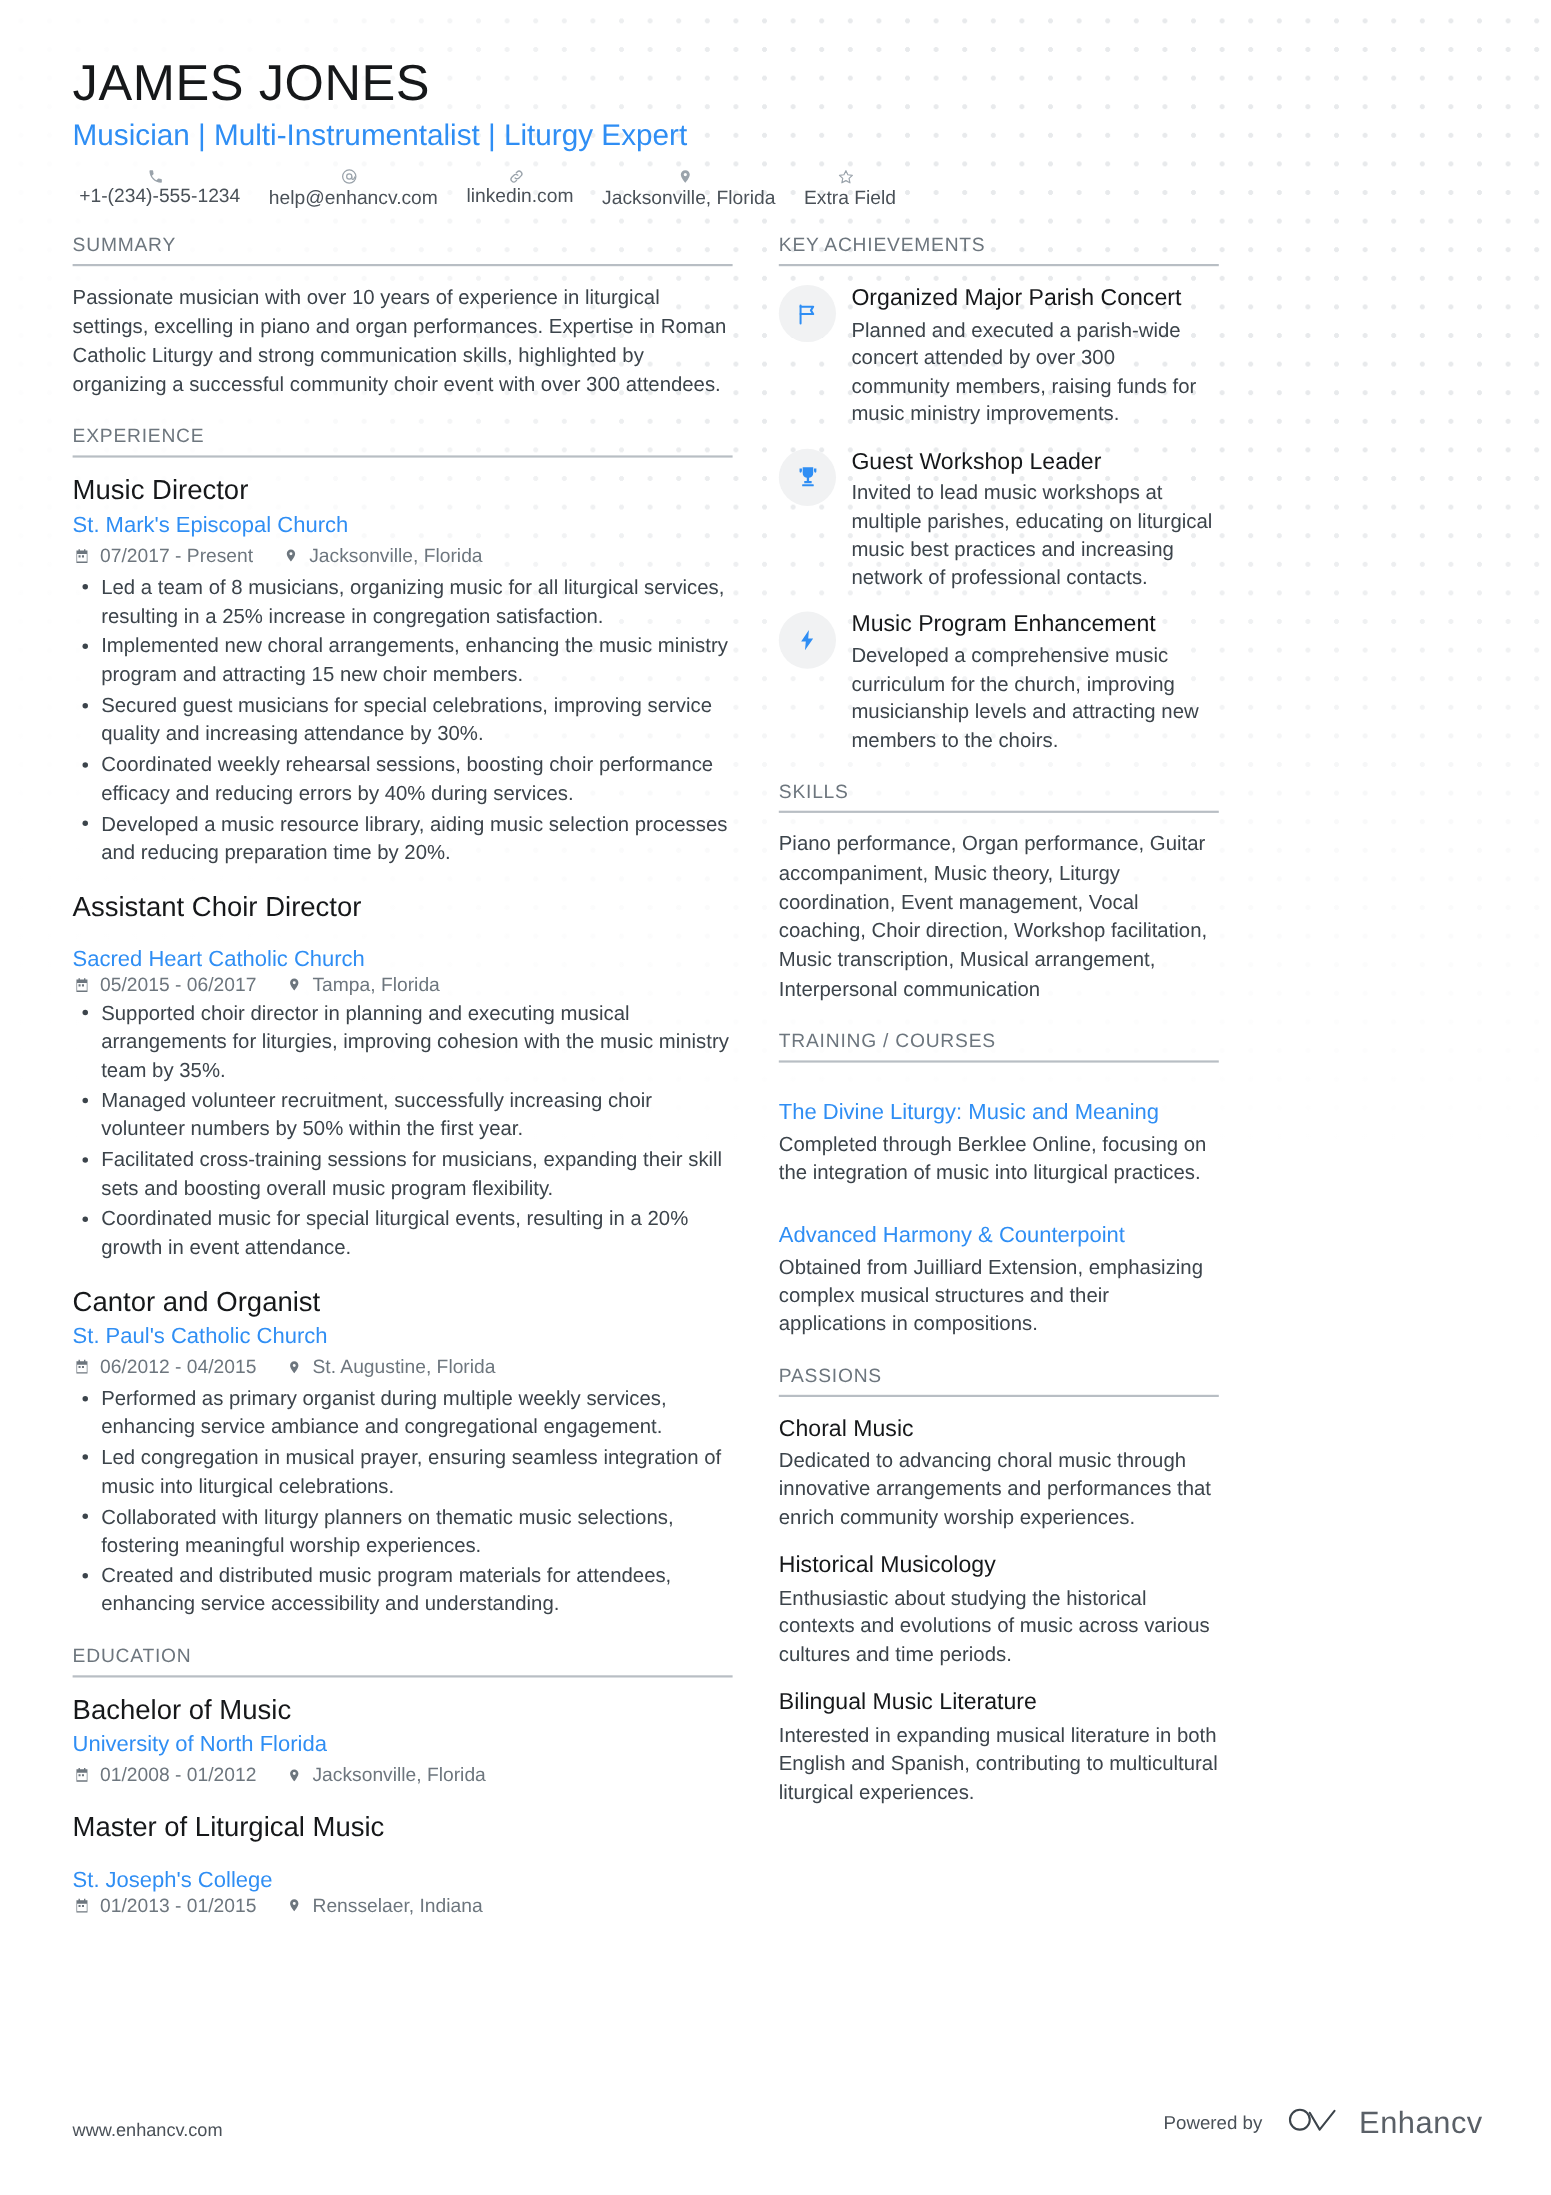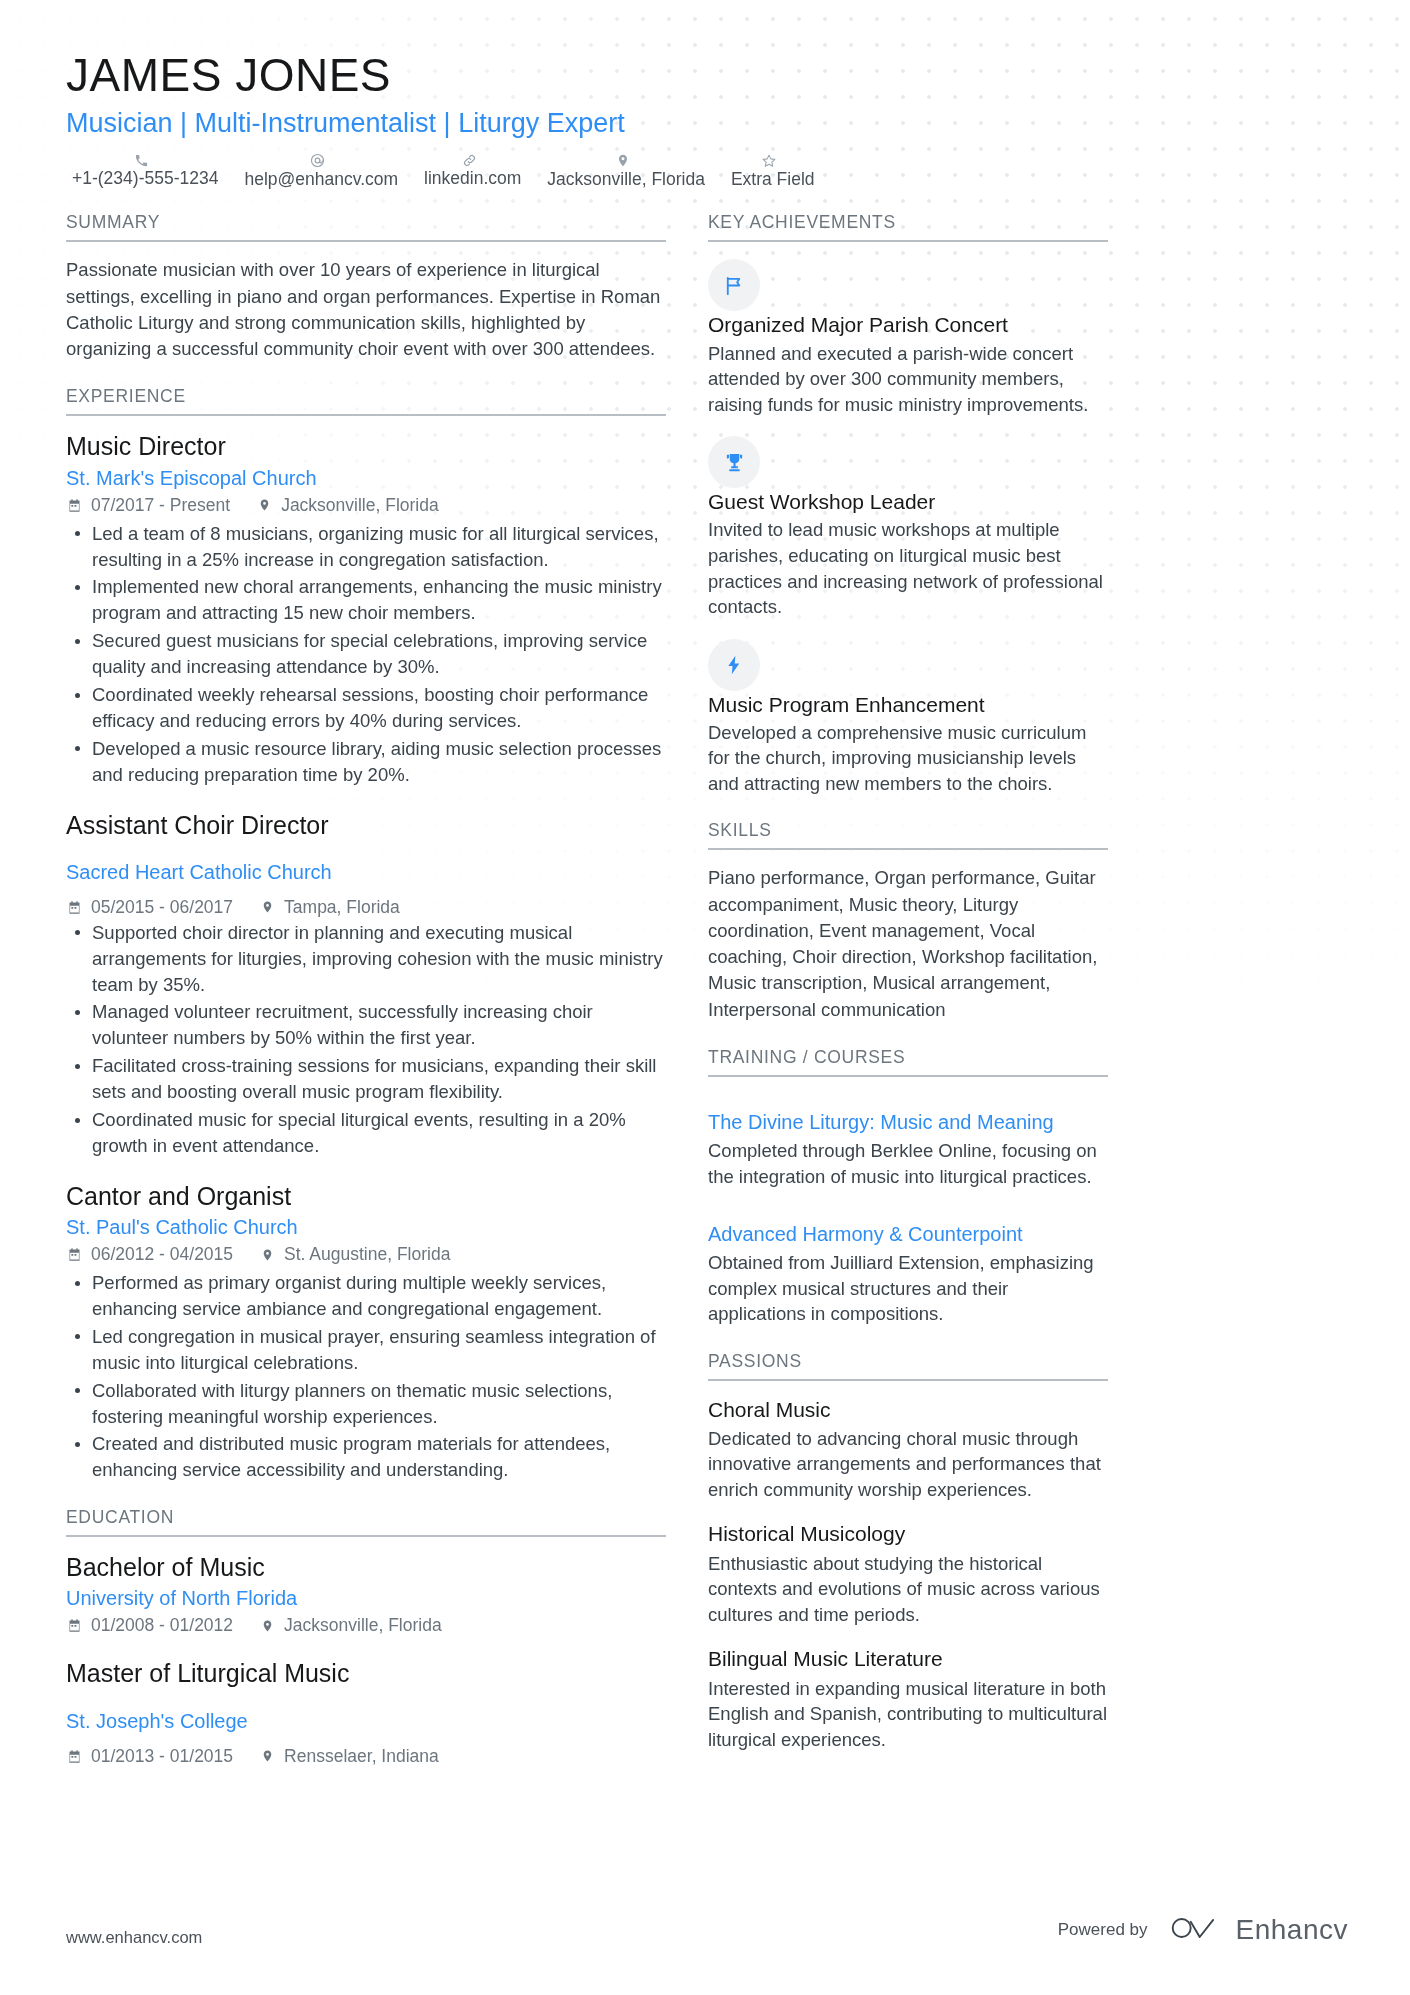--- a/index.html
+++ b/index.html
@@ -162,21 +162,20 @@
     color: #6d767e;
   }
   .meta-item .mi svg { display: block; }
 
   
   .org-inline-row {
     display: flex;
     align-items: center;
     flex-wrap: wrap;
     margin-top: 18px;
-    gap: 12px;
   }
   .org-inline-row .org { margin-right: 26px; }
   .org-inline-row .meta-row { margin-top: 0; margin-bottom: 0; }
 
   ul.bullets {
     list-style: none;
     margin: 2px 0 0 0;
     padding: 0;
   }
   ul.bullets li {
@@ -196,21 +195,20 @@
     height: 5px;
     border-radius: 50%;
     background: #3c444b;
   }
 
   
   .ach {
     display: flex;
     align-items: flex-start;
     margin-bottom: 17px;
-    flex-direction: column;
   }
   .ach-icon {
     flex: 0 0 52px;
     width: 52px;
     height: 52px;
     border-radius: 50%;
     background: #f1f2f3;
     display: flex;
     align-items: center;
     justify-content: center;

